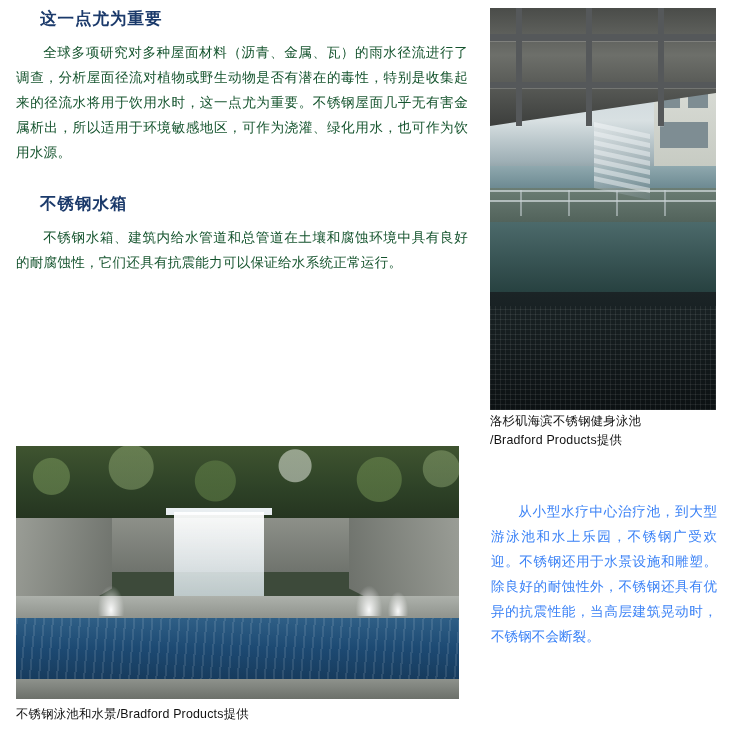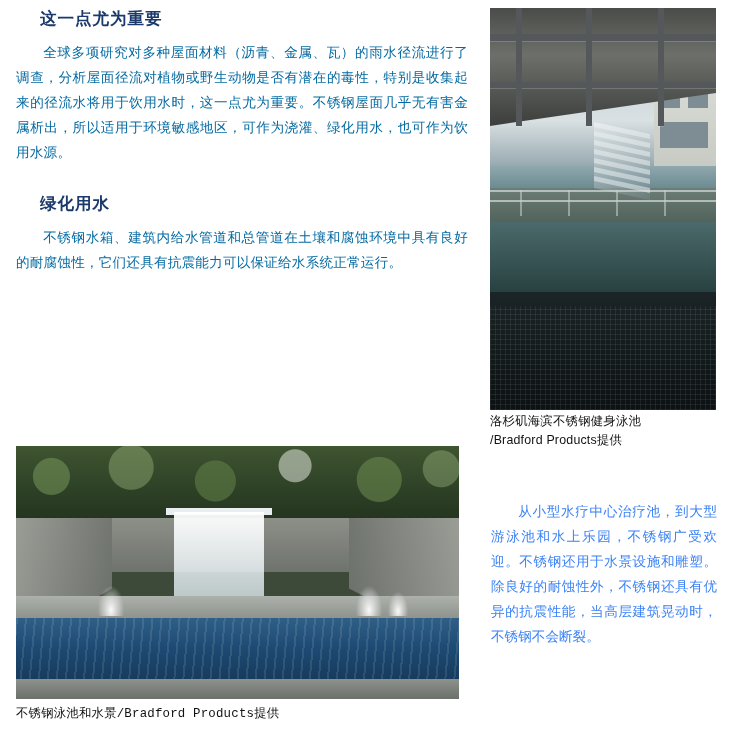--- a/index.html
+++ b/index.html
@@ -36,21 +36,21 @@
     letter-spacing: 1px;
     margin: 0 0 10px 24px;
   }
   .heading.second {
     margin-top: 28px;
   }
   .para {
     font-family: "Liberation Sans", sans-serif;
     font-size: 13.6px;
     line-height: 25px;
-    color: #0369a1;
+    color: #14532d;
     text-align: justify;
     text-justify: inter-ideograph;
     margin: 0 0 10px 0;
     text-indent: 2em;
     letter-spacing: 0.2px;
   }
 
   
   .img-top-right {
     position: absolute;
@@ -98,21 +98,20 @@
     width: 443px;
     height: 253px;
     overflow: hidden;
     background: #3d4a3a;
   }
   .cap-bottom-left {
     position: absolute;
     left: 16px;
     top: 705px;
     width: 460px;
-    font-family: Liberation Mono, monospace;
   }
 
   
   .tr-sky {
     position: absolute; left: 0; top: 0; width: 100%; height: 100%;
     background: linear-gradient(#b9c7cf 0%, #d8e0e2 28%, #9fb0b6 38%, #5d6f73 48%, #2e3b3d 62%, #1e2729 100%);
   }
   .tr-ceiling {
     position: absolute; left: 0; top: 0; width: 100%; height: 118px;
     background: linear-gradient(#4a4c49 0%, #6d6f6a 40%, #3c3e3c 100%);
@@ -235,21 +234,21 @@
 <body>
 
 <div class="page">
 
   <div class="left-col">
 
     <h2 class="heading">这一点尤为重要</h2>
 
     <p class="para">全球多项研究对多种屋面材料（沥青、金属、瓦）的雨水径流进行了调查，分析屋面径流对植物或野生动物是否有潜在的毒性，特别是收集起来的径流水将用于饮用水时，这一点尤为重要。不锈钢屋面几乎无有害金属析出，所以适用于环境敏感地区，可作为浇灌、绿化用水，也可作为饮用水源。</p>
 
-    <h2 class="heading second">绿化用水</h2>
+    <h2 class="heading second">不锈钢水箱</h2>
 
 
     <p class="para">不锈钢水箱、建筑内给水管道和总管道在土壤和腐蚀环境中具有良好的耐腐蚀性，它们还具有抗震能力可以保证给水系统正常运行。</p>
   </div>
 
   <div class="img-top-right">
     <div class="tr-sky"></div>
     <div class="tr-build-right">
       <div class="win" style="left:6px; top:14px; width:20px; height:30px;"></div>
       <div class="win" style="left:34px; top:14px; width:20px; height:30px;"></div>

